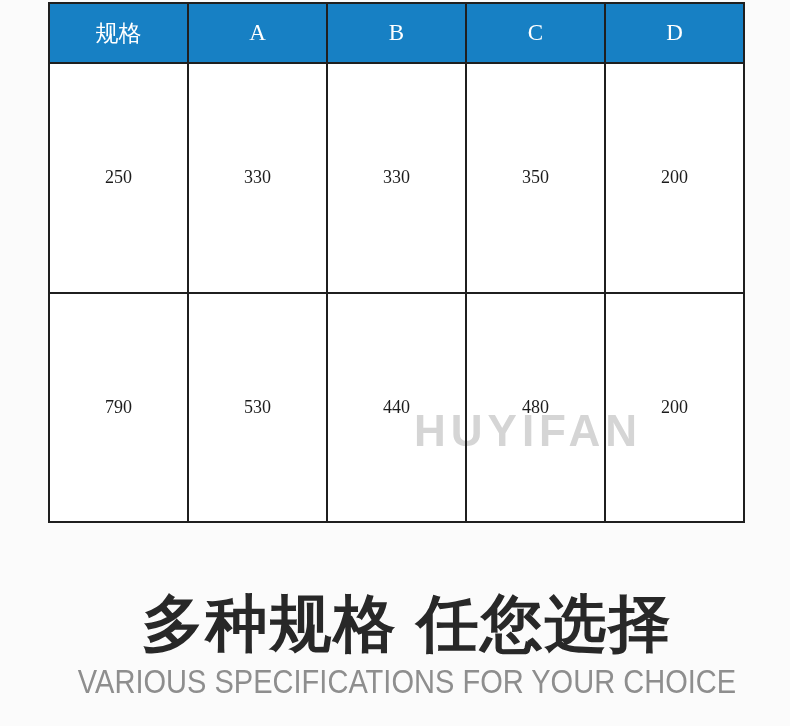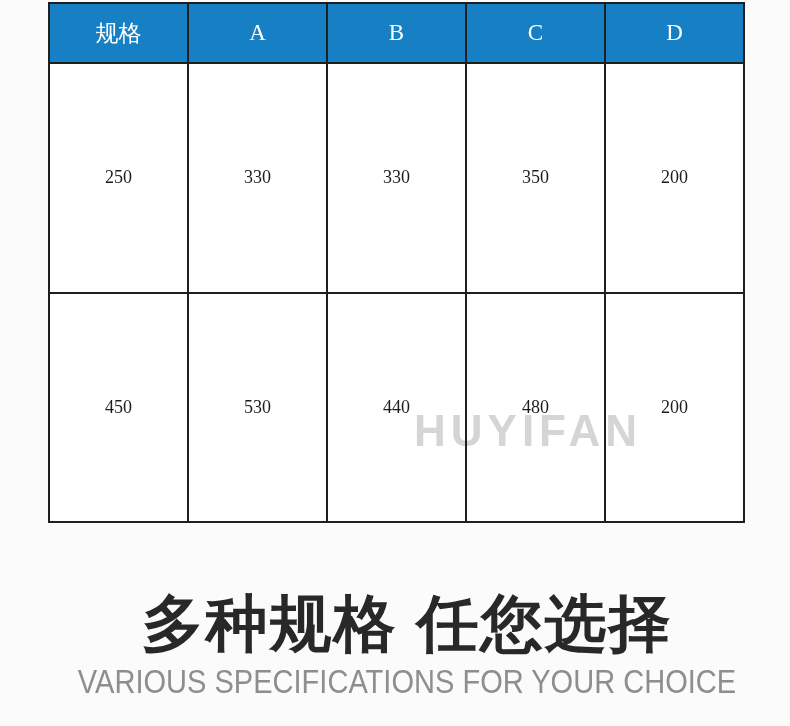--- a/index.html
+++ b/index.html
@@ -123,21 +123,21 @@
       </thead>
       <tbody>
           <tr>
             <td>250</td>
             <td>330</td>
             <td>330</td>
             <td>350</td>
             <td>200</td>
           </tr>
           <tr>
-            <td>450</td>
+            <td>790</td>
             <td>530</td>
             <td>440</td>
             <td>480</td>
             <td>200</td>
           </tr>
         </tbody>
     </table>
   </div>
   <div class="title-block">
     <h1 class="title-cn">多种规格 任您选择</h1>

